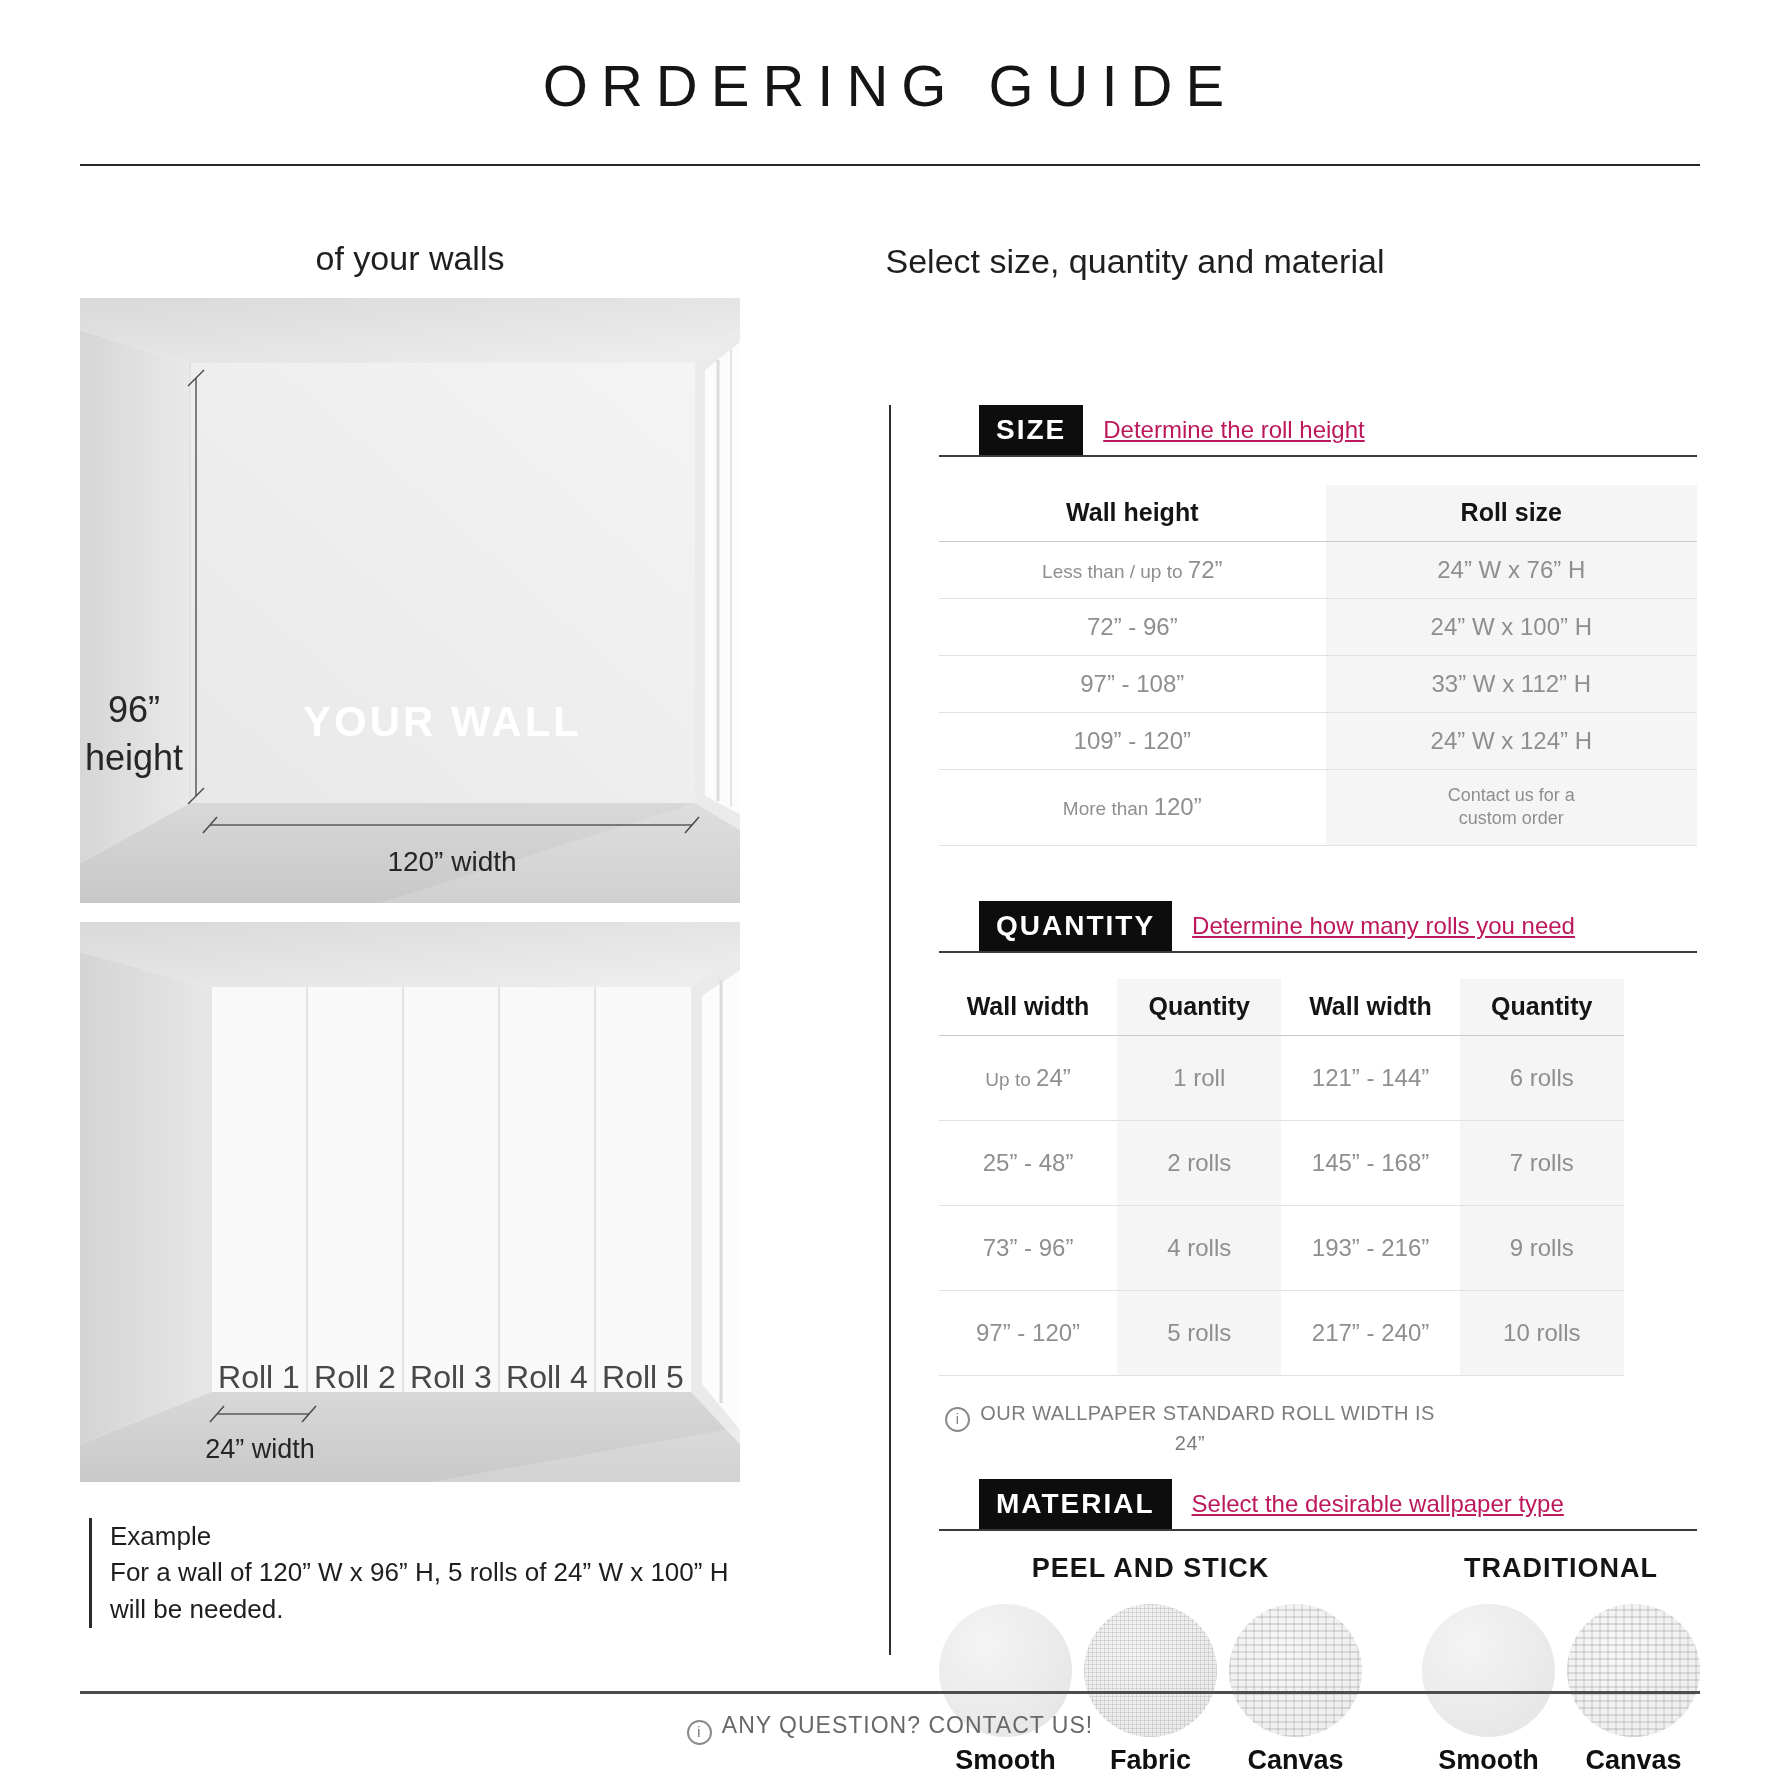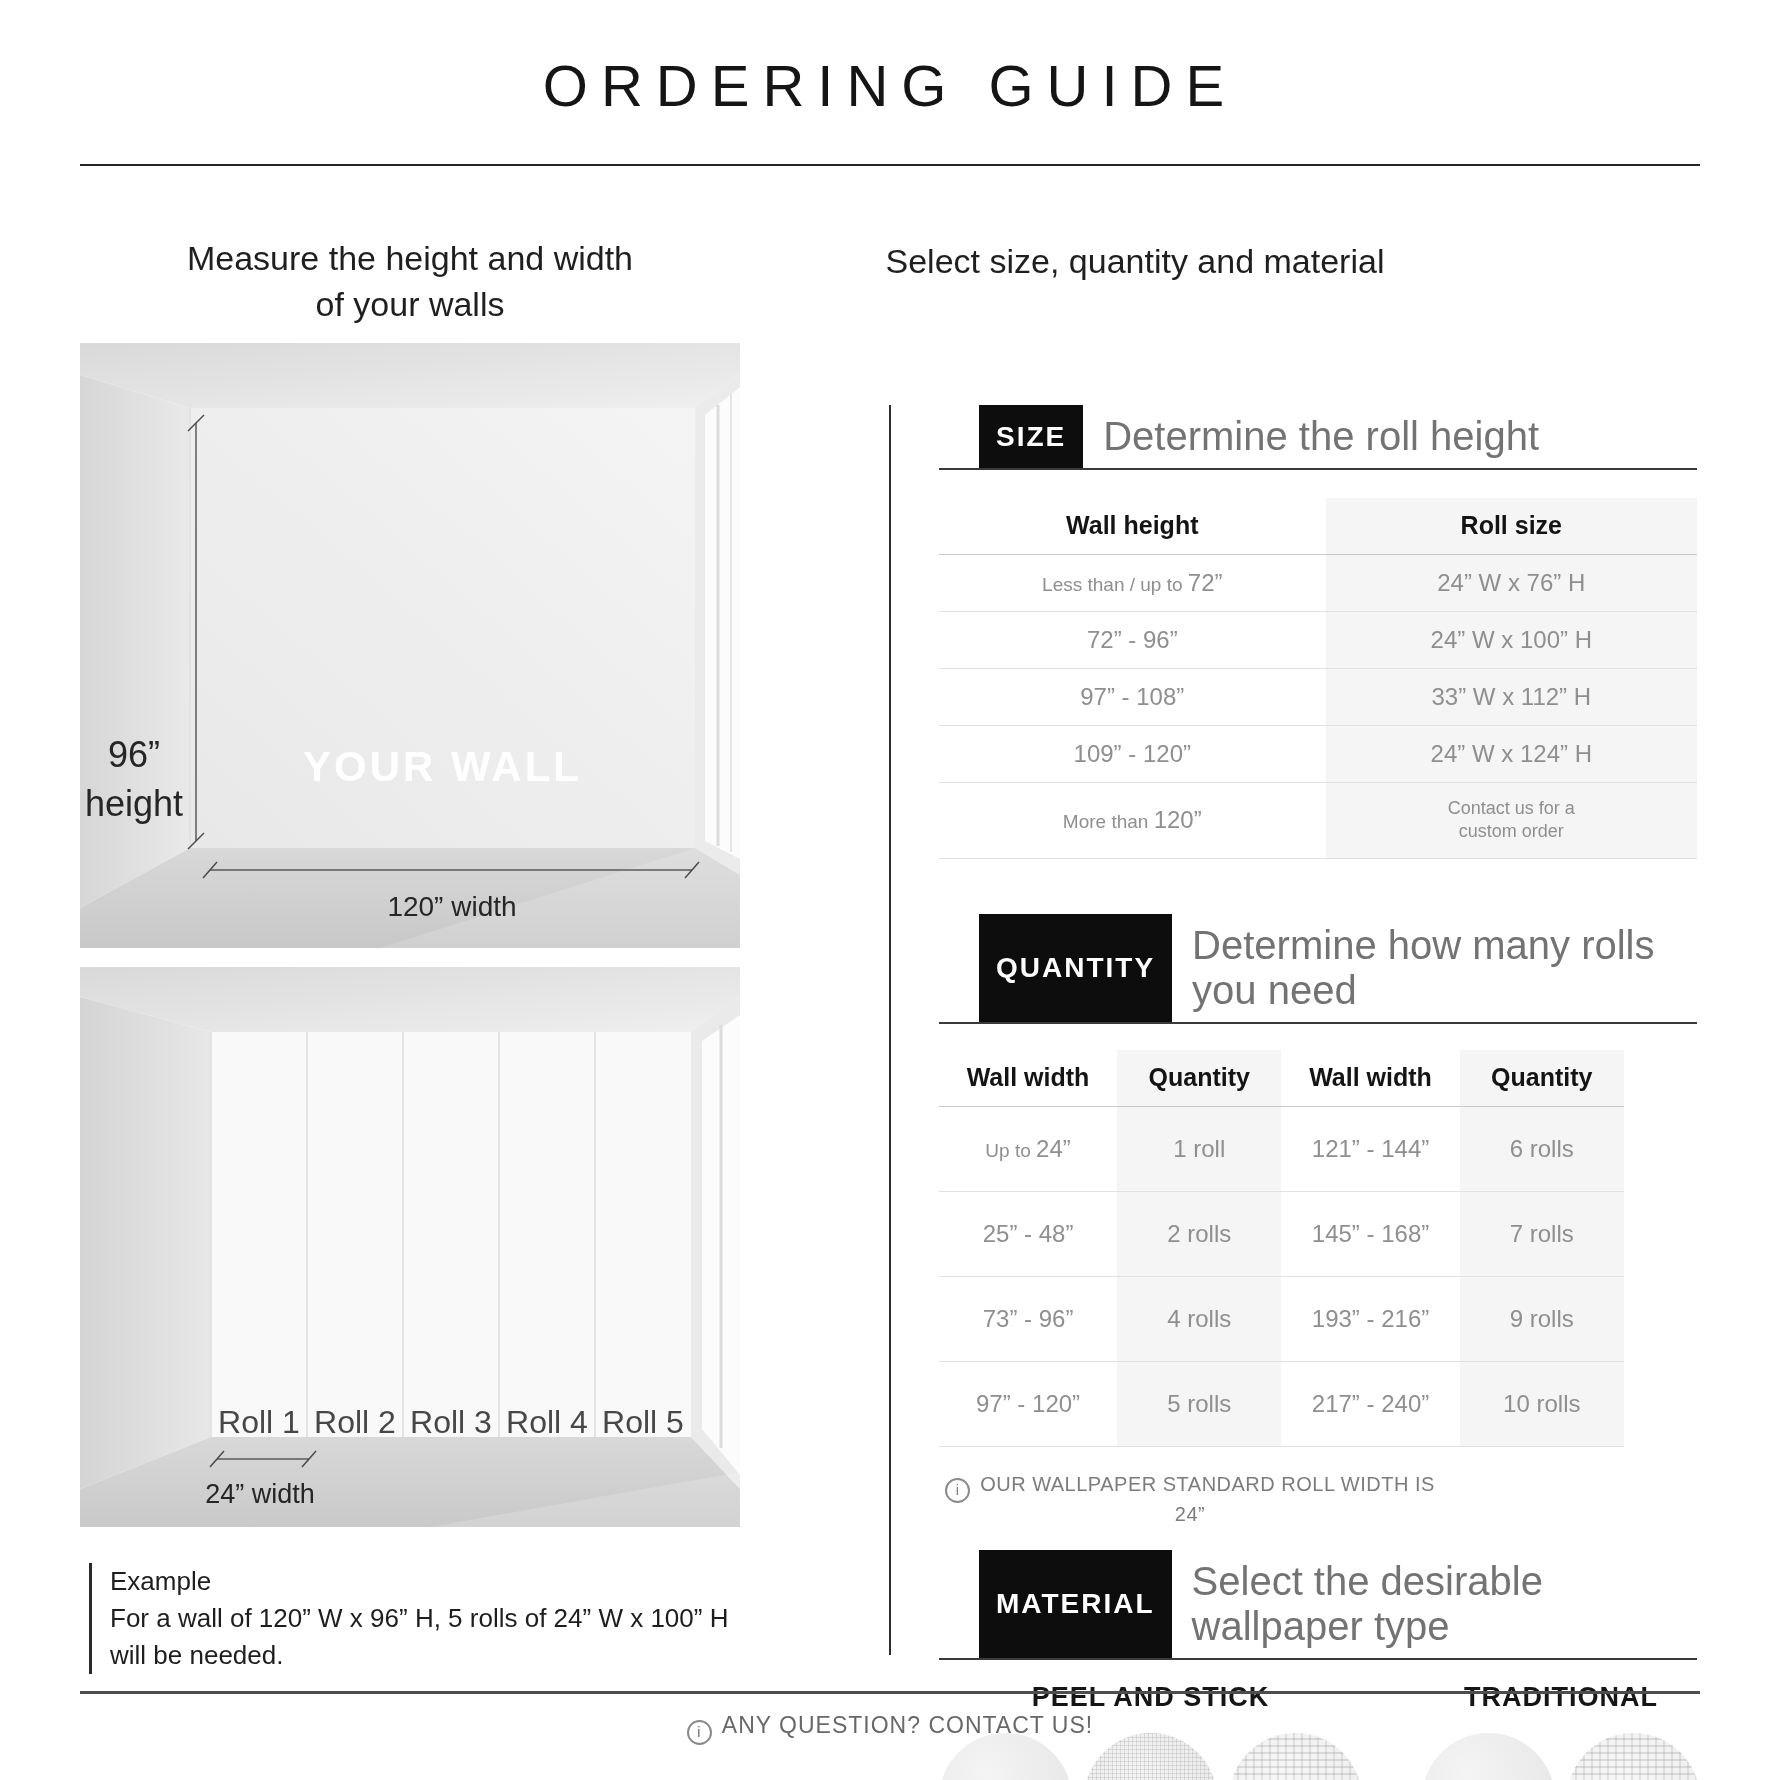--- a/index.html
+++ b/index.html
@@ -37,21 +37,21 @@
                font-size:27px;color:#262626;}
 
   
   .example{margin-top:36px;margin-left:9px;border-left:3px solid #2a2a2a;padding-left:18px;
            font-size:26px;line-height:1.42;color:#1e1e1e;}
 
   
   .sec-head{display:flex;align-items:stretch;border-bottom:2px solid #3a3a3a;padding-left:40px;}
   .sec-label{background:#0d0d0d;color:#ffffff;font-size:28px;font-weight:600;
              letter-spacing:2px;padding:9px 17px;display:flex;align-items:center;}
-  .sec-sub{font-size:40px;color:#737373;padding:9px 0 9px 20px;display:flex;align-items:center;}
+  .sec-sub{font-size:24px;color:#be185d;padding:9px 0 9px 20px;display:flex;align-items:center;text-decoration:underline;}
   .sec-quantity{margin-top:55px;}
   .sec-material{margin-top:24px;}
 
   
   table{border-collapse:collapse;table-layout:fixed;}
   .size-table{width:100%;margin-top:28px;}
   .qty-table{width:685px;margin-top:26px;}
   th{font-size:25px;font-weight:700;color:#141414;padding:13px 0 14px;text-align:center;}
   td{font-size:24px;color:#8f8f8f;padding:14px 0;text-align:center;}
   .qty-table td{padding:28px 0;}
@@ -95,21 +95,20 @@
 <body>
 
 <div class="page">
 
   <div class="title">ORDERING GUIDE</div>
   <div class="top-rule"></div>
   <div class="mid-divider"></div>
 
   <div class="col-left">
     <div class="left-heading">
-      <div>Measure the height and width</div>
       <div>of your walls</div>
     </div>
 
     <div class="room room1">
       <svg width="660" height="605" viewBox="0 0 660 605">
         <defs>
           <linearGradient id="g1ceil" x1="0" y1="0" x2="1" y2="1">
             <stop offset="0" stop-color="#d9d9d9"></stop>
               <stop offset="1" stop-color="#efefef"></stop>
           </linearGradient>

